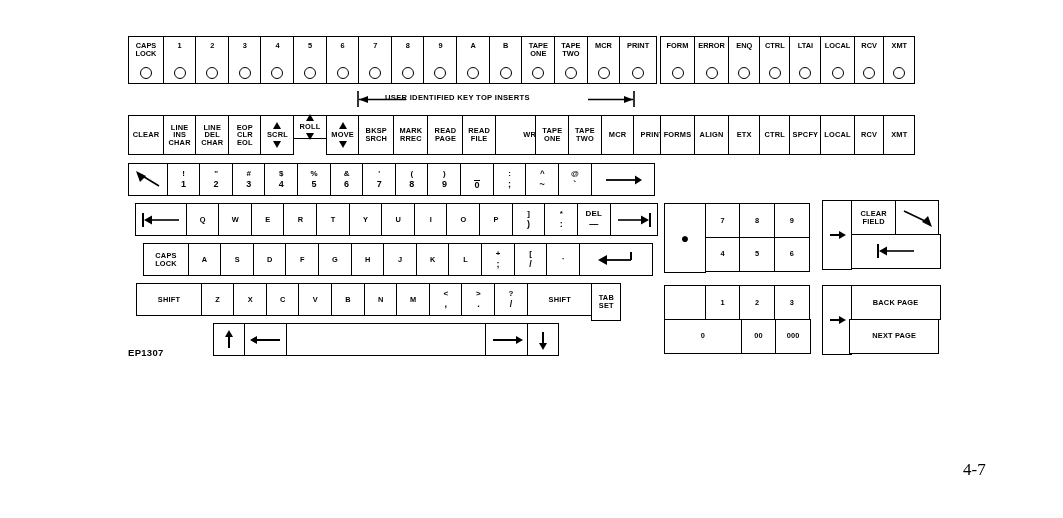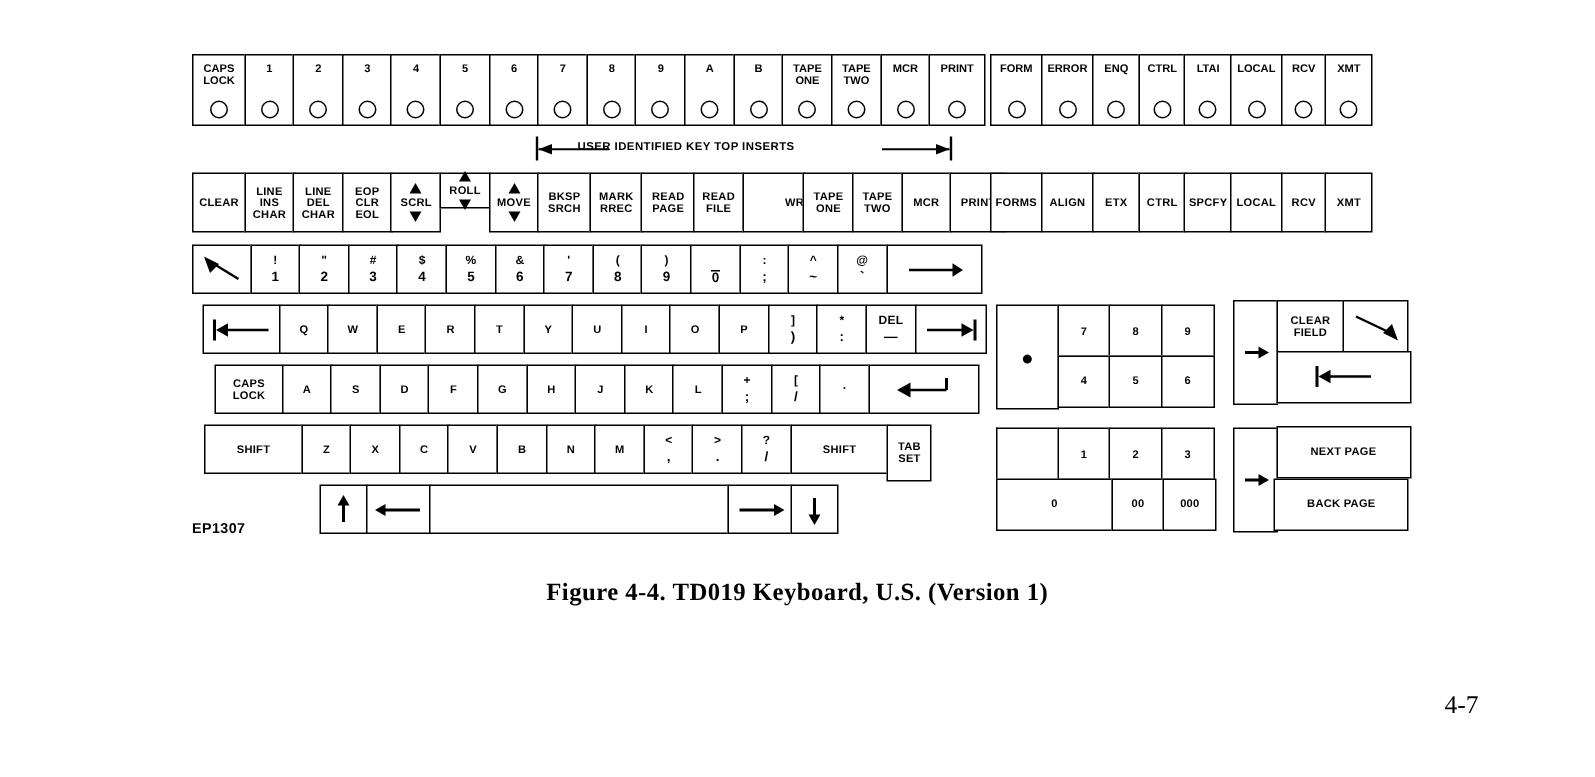--- a/index.html
+++ b/index.html
@@ -869,33 +869,32 @@
     </div>
   <div id="right-lower" style="position:absolute;left:822px;top:285px;">
       <div style="display: flex; align-items: stretch;">
         <div class="key" style="width: 30px; height: 70px;">
           <svg width="24" height="24">
             <line x1="5" y1="12" x2="17" y2="12" stroke="#000" stroke-width="2"></line>
             <polygon points="21,12 14,8 14,16" fill="#000"></polygon>
           </svg>
         </div>
         <div style="display: flex; flex-direction: column; margin-left: -1.4px;">
+          <div class="key" style="width: 90px; height: 35px;">
+            <div class="k-lines">
+              <div>BACK PAGE</div>
+            </div>
+          </div>
           <div class="key" style="width: 90px; height: 35px; margin-top: -1.4px;">
             <div class="k-lines">
               <div>NEXT PAGE</div>
             </div>
           </div>
-          <div class="key" style="width: 90px; height: 35px;">
-            <div class="k-lines">
-              <div>BACK PAGE</div>
-            </div>
-          </div>
         </div>
       </div>
     </div>
 
   <div class="drawingno" style="left:128px;top:347px;">EP1307</div>
 
-  <div class="caption" style="left:0;top:385px;">Figure 4-4.  TD019  Keyboard, U.S.  (Version 1)</div>
 
   <div class="pageno" style="left:963px;top:460px;">4-7</div>
 
 </div>
 
 </body></html>

